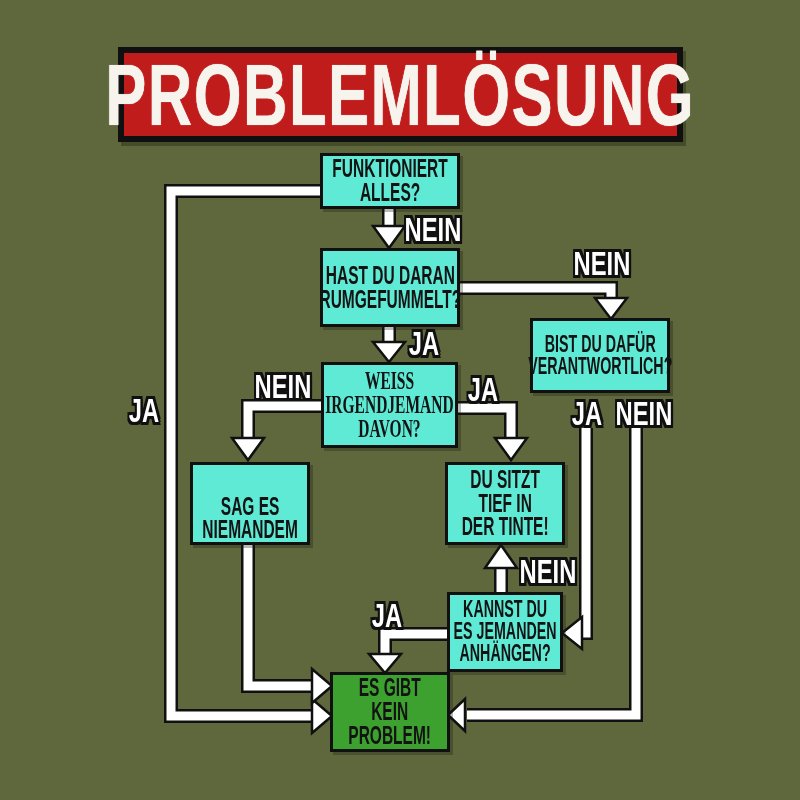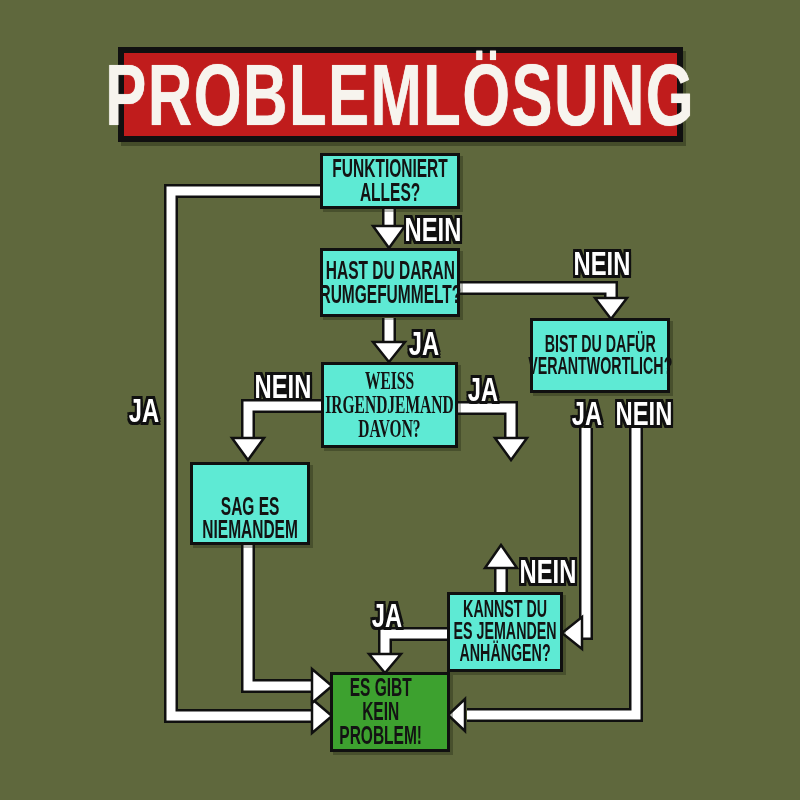--- a/index.html
+++ b/index.html
@@ -137,21 +137,21 @@
     </g>
   </svg>
 
   <div class="node fs24" style="left:320px;top:153px;width:140px;height:56px;">
     <div class="node-text">
       <span>FUNKTIONIERT</span>
       <span>ALLES?</span>
     </div>
   </div>
 
-  <div class="node fs24" style="left:320px;top:248px;width:140px;height:69px;">
+  <div class="node fs24" style="left:320px;top:248px;width:140px;height:79px;">
     <div class="node-text">
       <span>HAST DU DARAN</span>
       <span>RUMGEFUMMELT?</span>
     </div>
   </div>
 
   <div class="node fs22" style="left:530px;top:318px;width:140px;height:75px;">
     <div class="node-text">
       <span>BIST DU DAFÜR</span>
       <span>VERANTWORTLICH?</span>
@@ -166,30 +166,37 @@
     </div>
   </div>
 
   <div class="node fs24" style="left:190px;top:462px;width:120px;height:83px;align-items:flex-end;">
     <div class="node-text">
       <span>SAG ES</span>
       <span>NIEMANDEM</span>
     </div>
   </div>
 
+  <div class="node fs24" style="left:445px;top:462px;width:120px;height:83px;">
+    <div class="node-text">
+      <span>DU SITZT</span>
+      <span>TIEF IN</span>
+      <span>DER TINTE!</span>
+    </div>
+  </div>
 
   <div class="node fs22" style="left:447px;top:592px;width:116px;height:80px;">
     <div class="node-text">
       <span>KANNST DU</span>
       <span>ES JEMANDEN</span>
       <span>ANHÄNGEN?</span>
     </div>
   </div>
 
-  <div class="node green fs24" style="left:330px;top:672px;width:120px;height:80px;justify-content:flex-end;">
+  <div class="node green fs24" style="left:330px;top:672px;width:120px;height:80px;">
     <div class="node-text">
       <span>ES GIBT</span>
       <span>KEIN</span>
       <span>PROBLEM!</span>
     </div>
   </div>
 
   <div class="edge-label" style="left:433px;top:229px;">NEIN</div>
   <div class="edge-label" style="left:602px;top:263px;">NEIN</div>
   <div class="edge-label" style="left:424px;top:343px;">JA</div>

